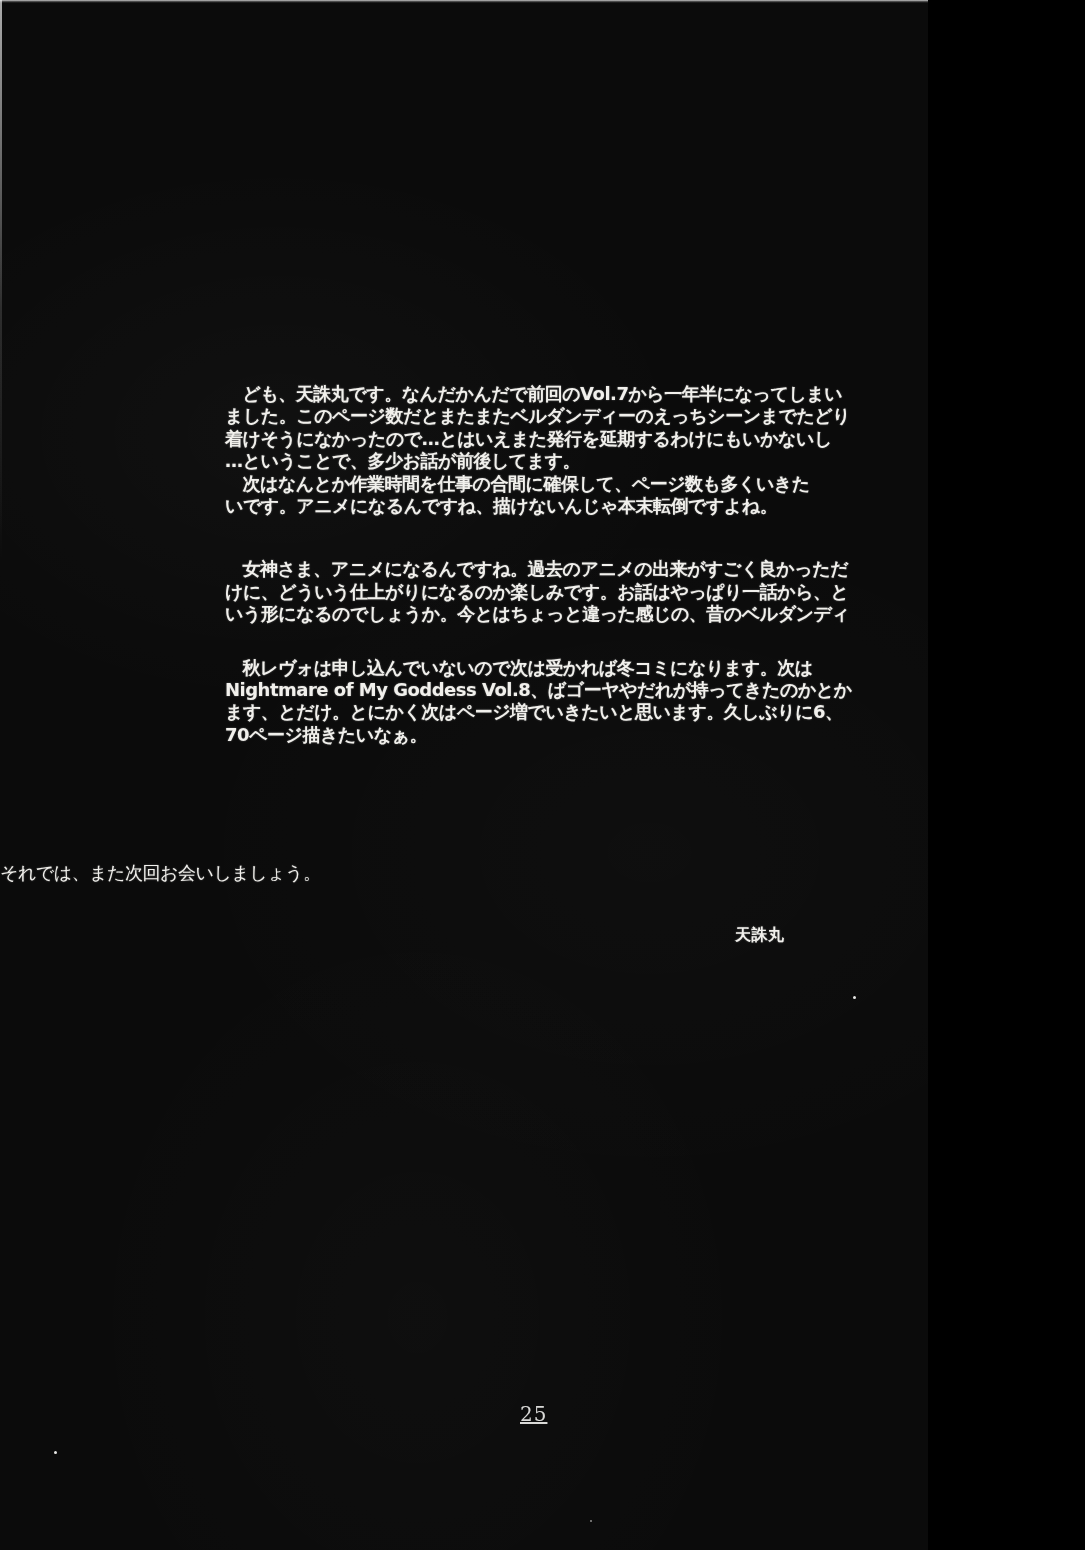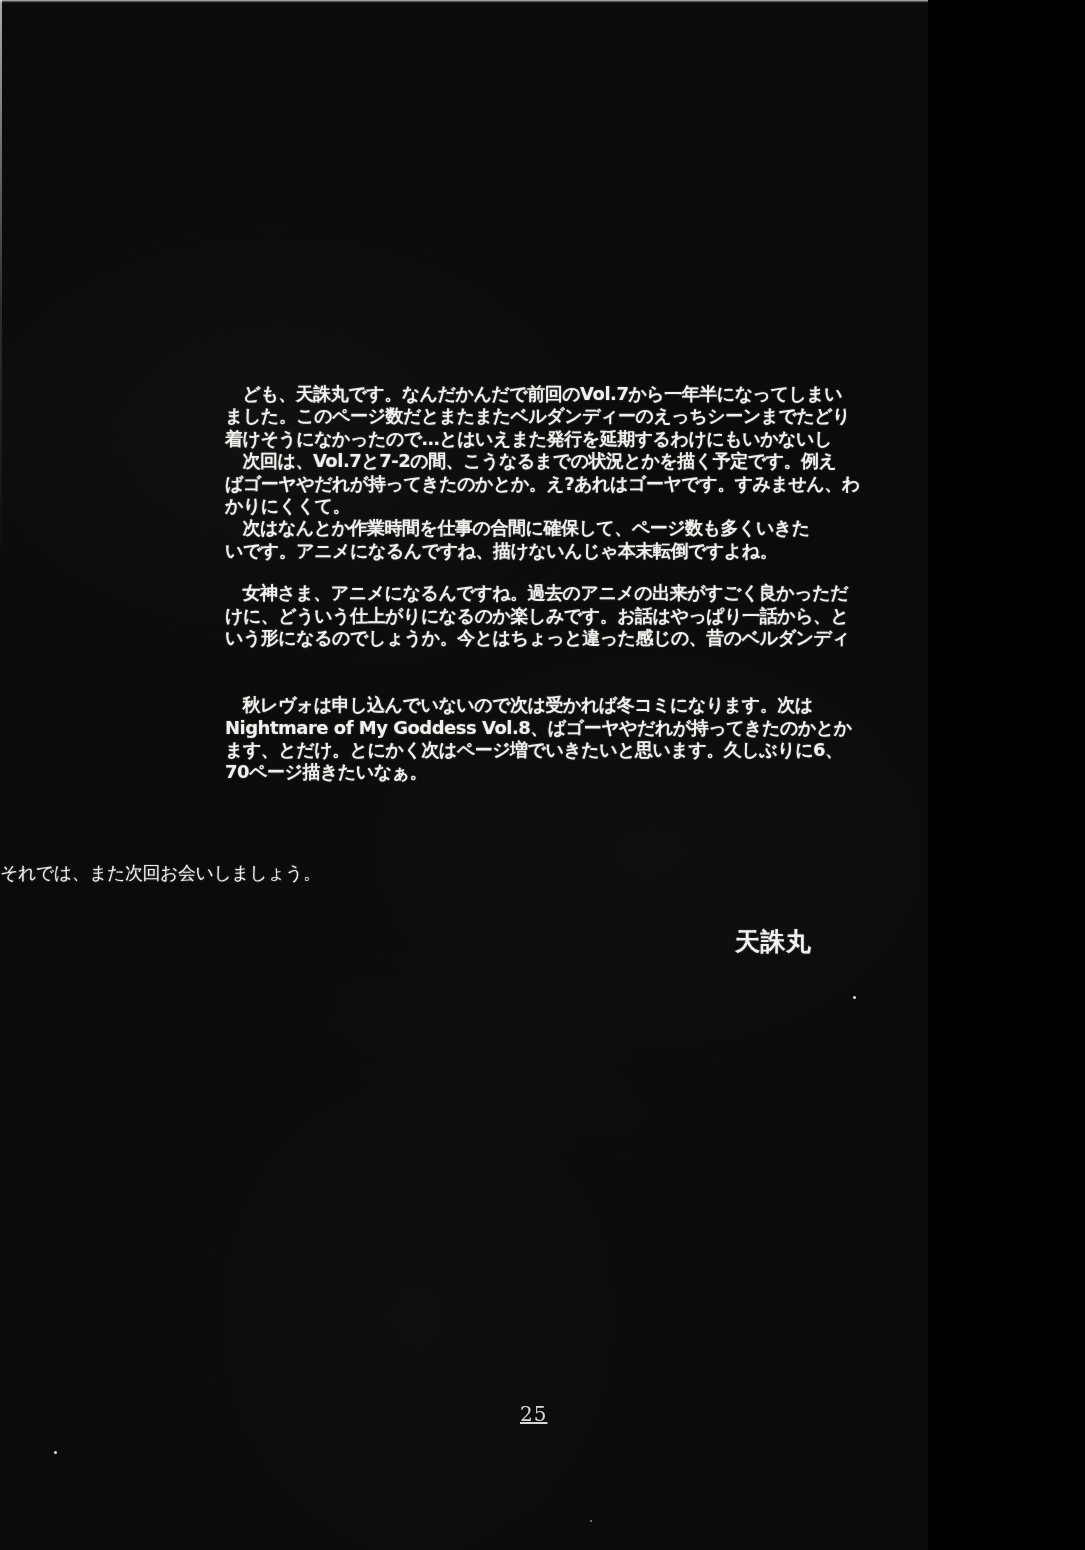--- a/index.html
+++ b/index.html
@@ -41,40 +41,40 @@
     top: 383px;
     width: 630px;
     color: #f1f0ec;
     font-size: 18px;
     font-weight: bold;
     line-height: 22.4px;
     letter-spacing: -0.5px;
     text-shadow: 0 0 2px rgba(255,255,255,0.35);
   }
   .para { margin: 0; }
-  .para.gap-1 { margin-top: 20px; }
-  .para.gap-2 { margin-top: 45px; }
+  .para.gap-1 { margin-top: 41px; }
+  .para.gap-2 { margin-top: 31px; }
   .line { white-space: nowrap; height: 22.4px; }
 
   .closing-line {
     position: absolute;
     left: 0; top: 861px; width: 1085px;
     text-align: left;
     color: #f1f0ec;
     font-size: 18px;
     font-weight: normal;
     letter-spacing: -0.5px;
     text-shadow: 0 0 2px rgba(255,255,255,0.35);
     white-space: nowrap;
   }
   .signature {
     position: absolute;
     left: 735px; top: 925px;
     color: #f1f0ec;
-    font-size: 25px;
+    font-size: 16px;
     font-weight: bold;
     letter-spacing: 0.5px;
     text-shadow: 0 0 2px rgba(255,255,255,0.35);
     white-space: nowrap;
   }
   .page-number {
     position: absolute;
     left: 520px; top: 1402px;
     color: #d9d9d7;
     font-family: "DejaVu Serif", serif;
@@ -94,27 +94,23 @@
   <div class="speck s2"></div>
   <div class="speck s3"></div>
   <div class="speck s4"></div>
 
   <div class="text-block">
 
     <div class="para">
       <div class="line">　ども、天誅丸です。なんだかんだで前回のVol.7から一年半になってしまい</div>
       <div class="line">ました。このページ数だとまたまたベルダンディーのえっちシーンまでたどり</div>
       <div class="line">着けそうになかったので…とはいえまた発行を延期するわけにもいかないし</div>
+      <div class="line">…ということで、多少お話が前後してます。</div>
     </div>
 
-    <div class="para">
-      <div class="line">　次回は、Vol.7と7-2の間、こうなるまでの状況とかを描く予定です。例え</div>
-      <div class="line">ばゴーヤやだれが持ってきたのかとか。え?あれはゴーヤです。すみません、わ</div>
-      <div class="line">かりにくくて。</div>
-    </div>
 
     <div class="para">
       <div class="line">　次はなんとか作業時間を仕事の合間に確保して、ページ数も多くいきた</div>
       <div class="line">いです。アニメになるんですね、描けないんじゃ本末転倒ですよね。</div>
     </div>
 
     <div class="para gap-1">
       <div class="line">　女神さま、アニメになるんですね。過去のアニメの出来がすごく良かっただ</div>
       <div class="line">けに、どういう仕上がりになるのか楽しみです。お話はやっぱり一話から、と</div>
       <div class="line">いう形になるのでしょうか。今とはちょっと違った感じの、昔のベルダンディ</div>

